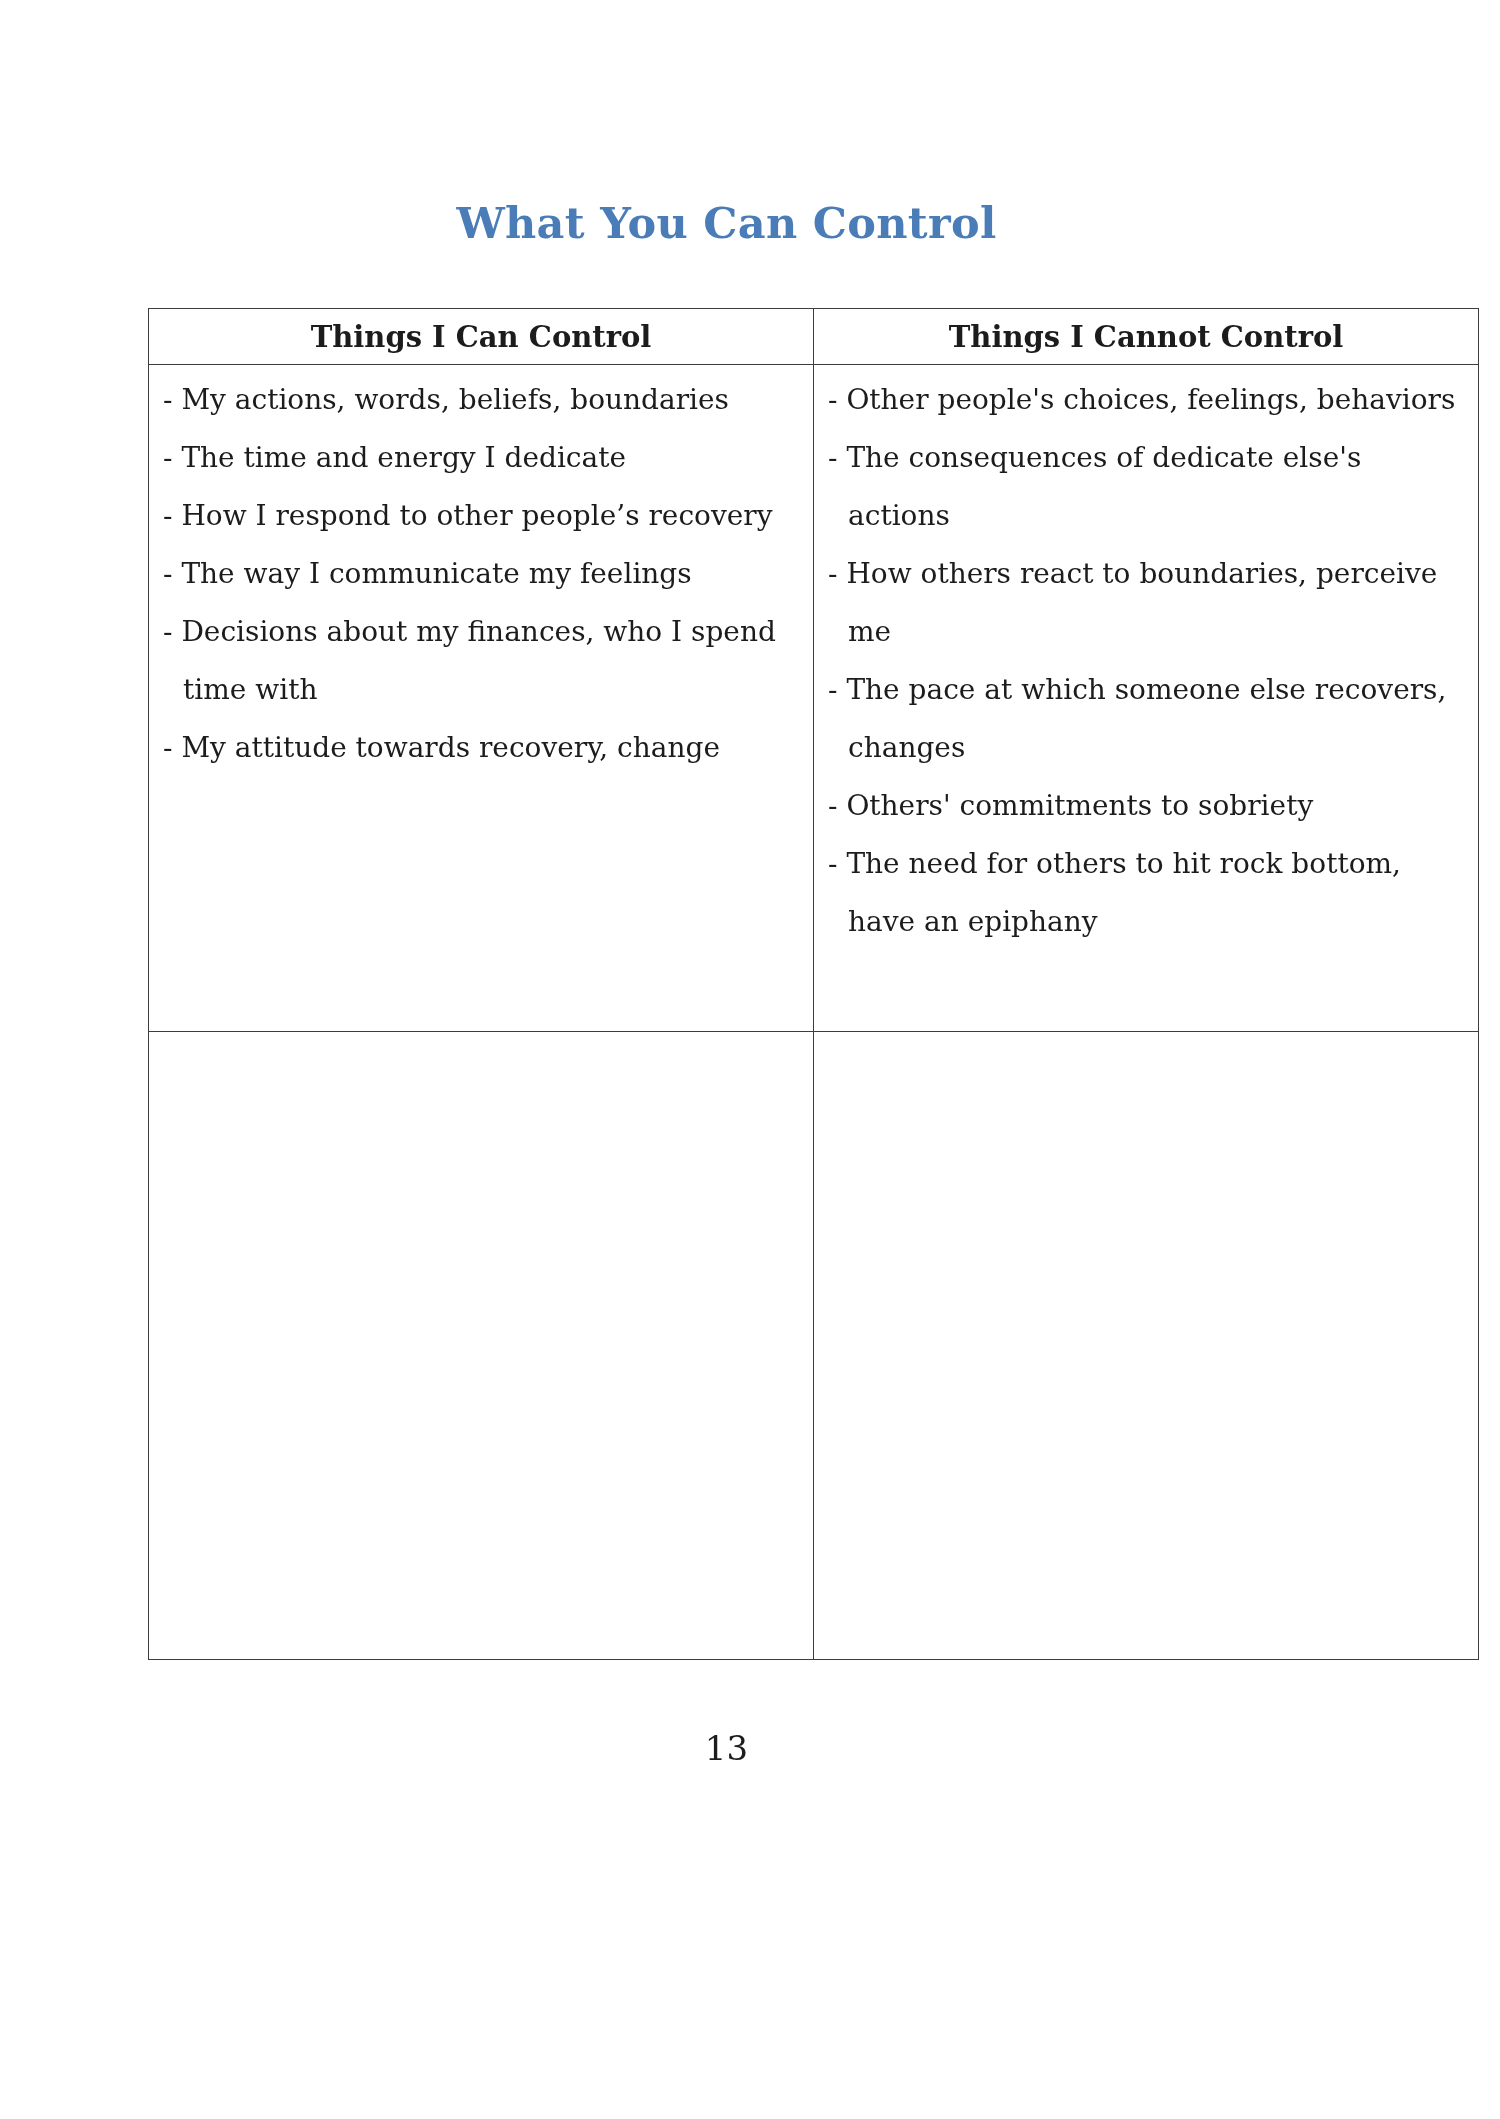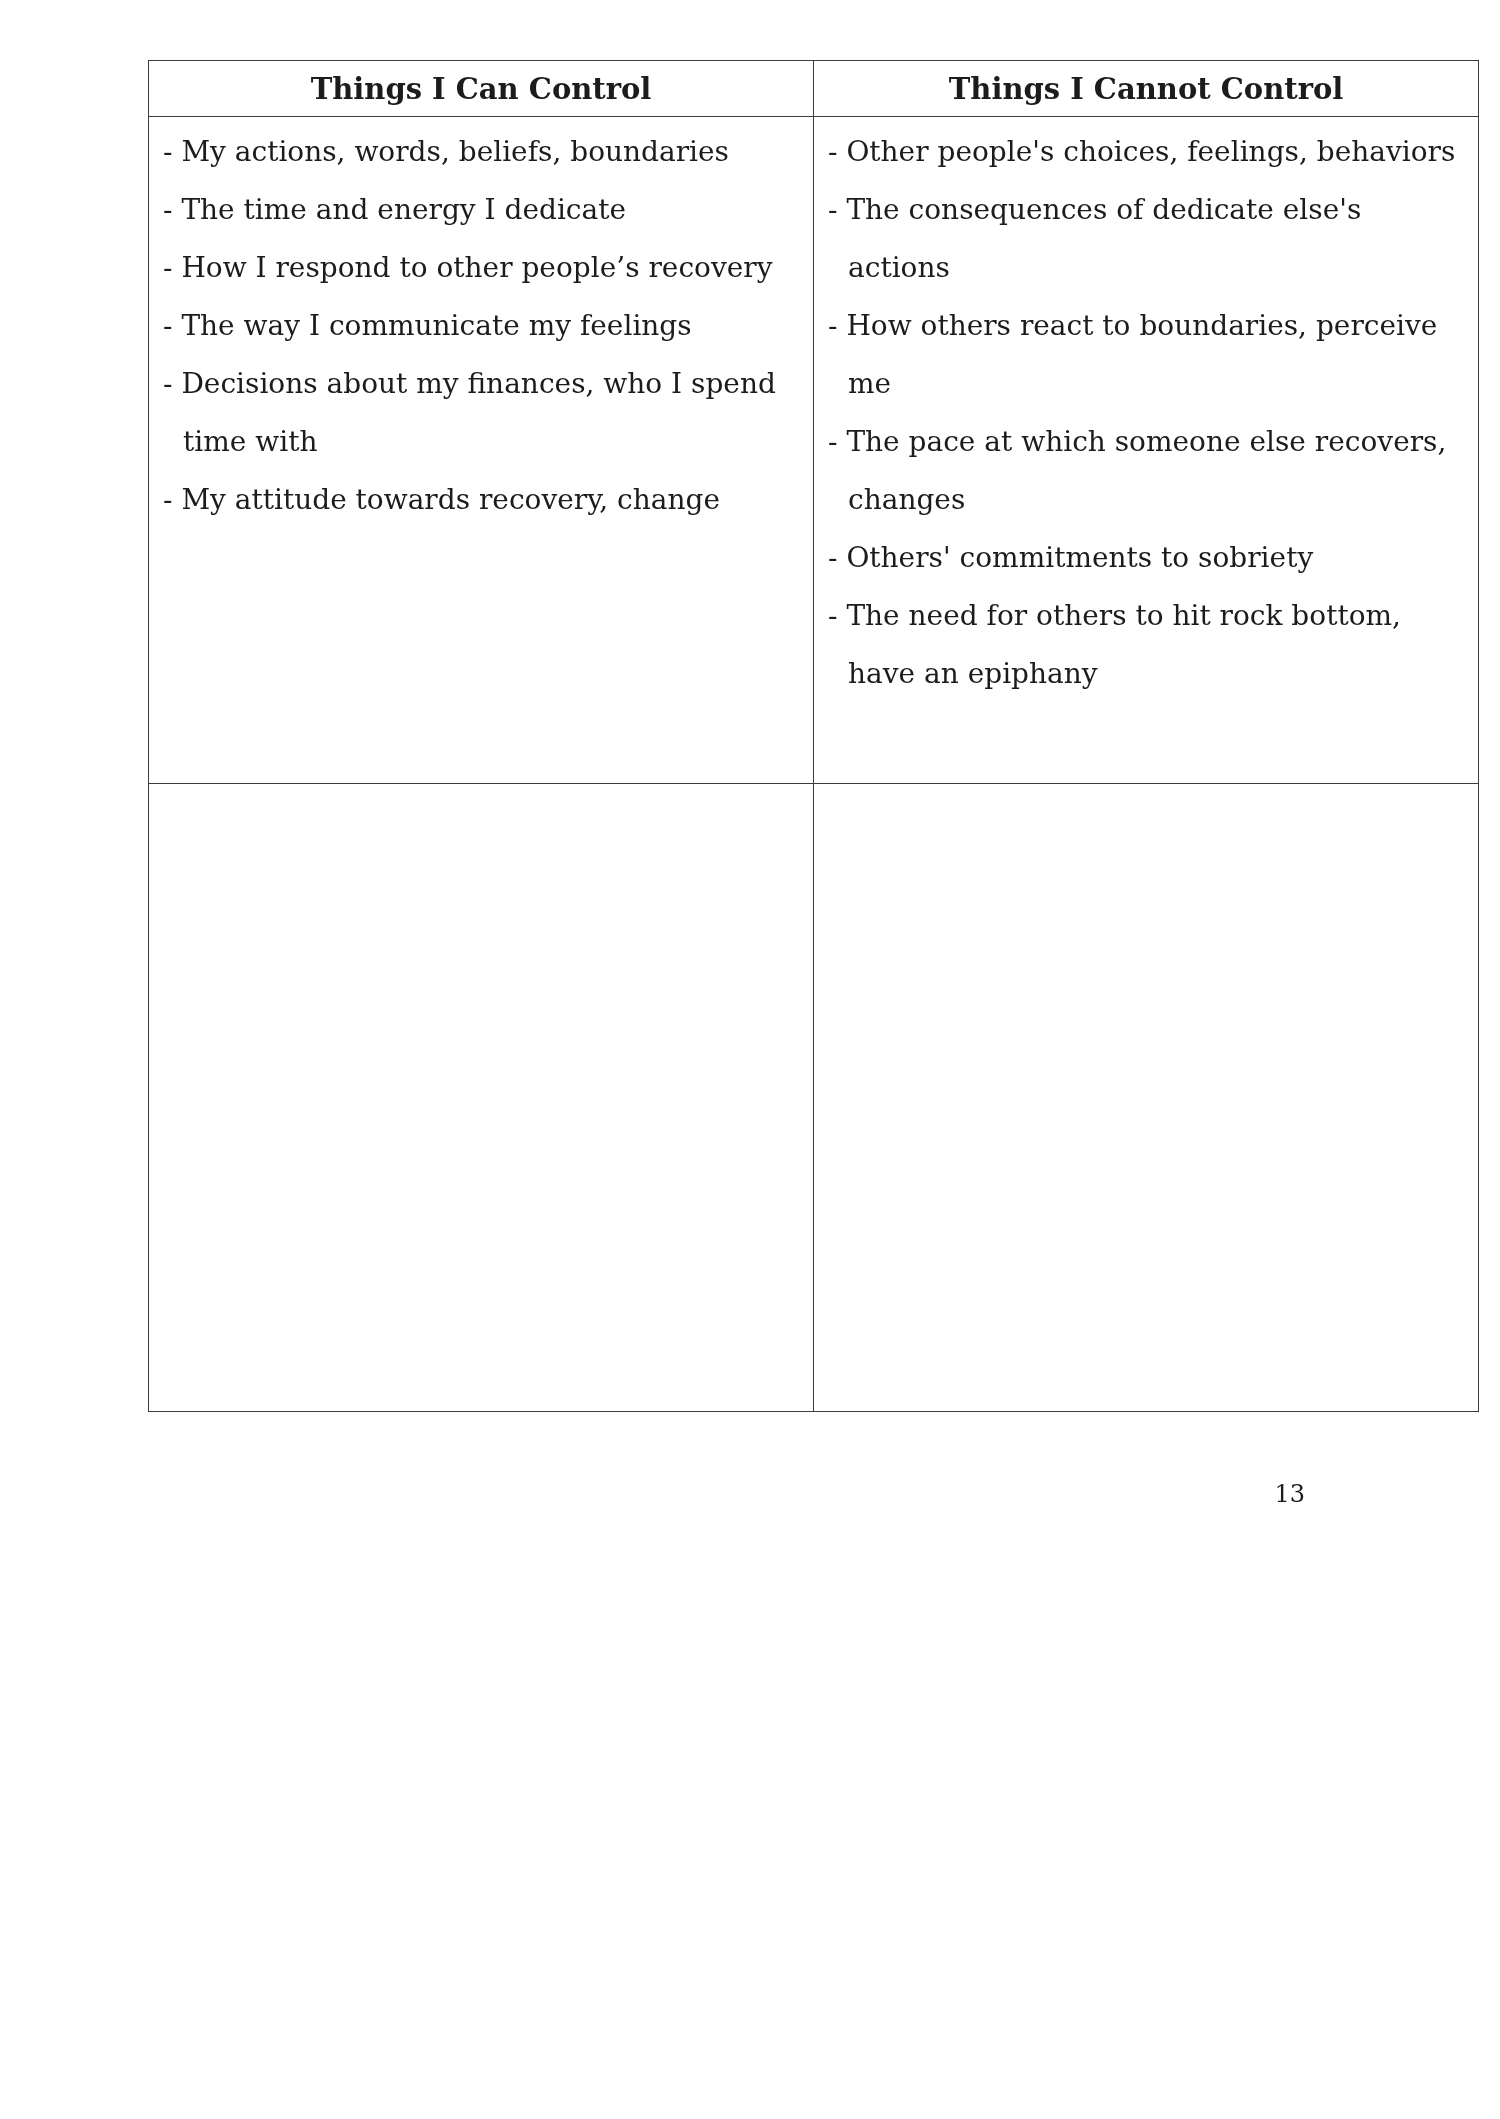--- a/index.html
+++ b/index.html
@@ -65,29 +65,30 @@
     content: "- ";
     white-space: pre;
   }
   td.empty-cell {
     height: 627px;
     padding: 0;
   }
   .page-number {
     margin: 68px 0 0 148px;
     width: 1157px;
-    text-align: right;
-    font-size: 24px;
+    text-align: center;
+    font-size: 34px;
   }
 </style>
 </head>
 <body>
 
 <div class="page">
 
+  <h1 class="title" style="color: rgb(74, 125, 184);">What You Can Control</h1>
 
 
   <table class="control-table">
     <thead>
       <tr>
         <th>Things I Can Control</th>
         <th>Things I Cannot Control</th>
       </tr>
     </thead>
     <tbody>

